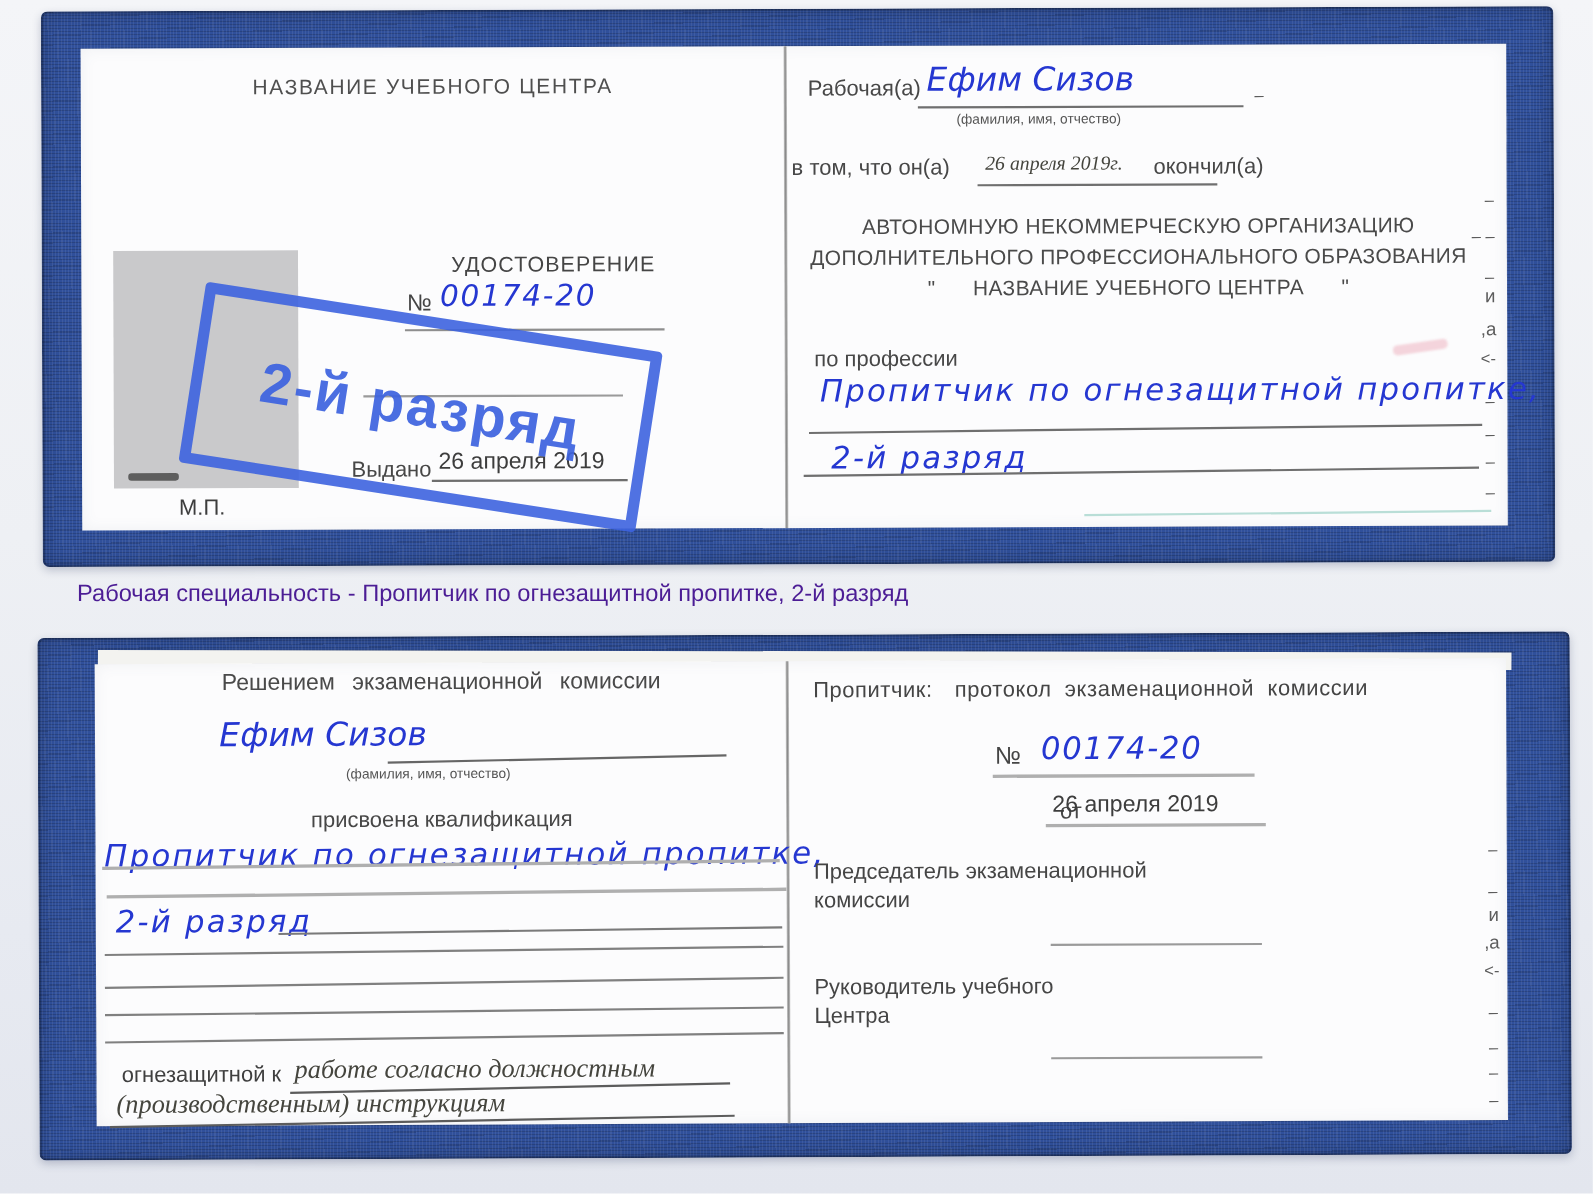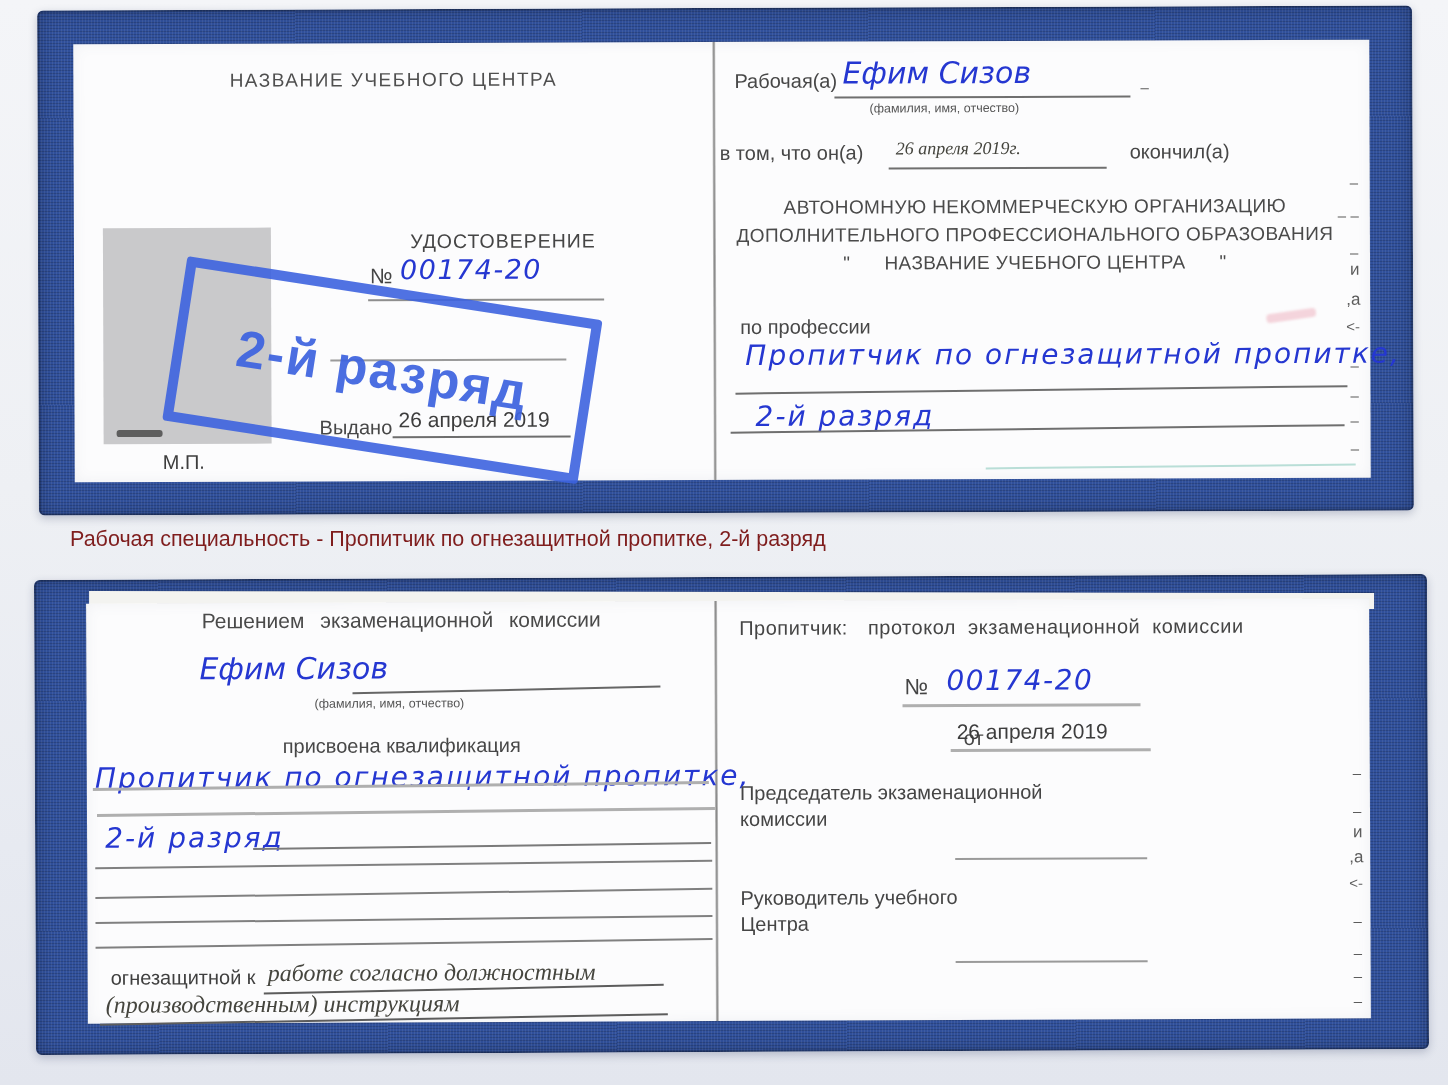--- a/index.html
+++ b/index.html
@@ -31,21 +31,21 @@
   .thline{position:absolute;height:3px;background:#afafaf;}
   .stamp{
     position:absolute;display:flex;align-items:center;justify-content:center;
     border:10px solid rgba(61,99,223,.9);border-radius:4px;
     color:rgba(61,99,223,.93);font-size:52px;font-weight:bold;letter-spacing:2px;
     transform:rotate(9deg);
   }
   .photo{position:absolute;background:#c9c9cb;}
   .edge-mark{position:absolute;color:#5c5c5c;font-size:15px;}
   .hint{position:absolute;font-size:12.5px;color:#555;}
-  .caption{position:absolute;font-size:21.5px;color:#7f1d1d;}
+  .caption{position:absolute;font-size:21.5px;color:#4c1d95;}
   .orgblock{position:absolute;text-align:center;font-size:19px;letter-spacing:.4px;color:#4a4a4a;line-height:28px;}
   .teal-line{position:absolute;height:2px;background:#b9ded7;}
   .smudge{position:absolute;background:rgba(226,128,150,.32);filter:blur(1px);border-radius:4px;}
 </style>
 </head>
 <body>
 
 <div class="spread" style="left:38px;top:8px;width:1375px;height:505px;transform:rotate(-0.2deg);">
   <div class="cover"></div>
   <div class="page" style="left:36px;top:34px;width:1296px;height:438px;"></div>
@@ -74,21 +74,21 @@
 
   <div class="t" style="left:697px;top:62px;">Рабочая(а)</div>
   <div class="hand" style="left:805px;top:48px;font-size:30px;">Ефим Сизов</div>
   <div class="hline" style="left:797px;top:89px;width:296px;background:#6f6f6f;"></div>
   <div class="hint" style="left:832px;top:94px;">(фамилия, имя, отчество)</div>
   <div class="edge-mark" style="left:1103px;top:72px;">–</div>
 
   <div class="t" style="left:682px;top:134px;">в том, что он(а)</div>
   <div class="fillserif" style="left:858px;top:131px;font-size:18px;">26 апреля 2019г.</div>
   <div class="hline" style="left:851px;top:160px;width:218px;background:#6f6f6f;"></div>
-  <div class="t" style="left:1092px;top:134px;">окончил(а)</div>
+  <div class="t" style="left:1011px;top:134px;">окончил(а)</div>
 
   <div class="orgblock" style="left:697px;top:186px;width:600px;">
     <div>АВТОНОМНУЮ НЕКОММЕРЧЕСКУЮ ОРГАНИЗАЦИЮ</div>
     <div>ДОПОЛНИТЕЛЬНОГО ПРОФЕССИОНАЛЬНОГО ОБРАЗОВАНИЯ</div>
     <div>
       <span style="margin-right:34px;">"</span><span>НАЗВАНИЕ УЧЕБНОГО ЦЕНТРА</span><span style="margin-left:34px;">"</span>
     </div>
   </div>
 
   <div class="t" style="left:702px;top:308px;">по профессии</div>

